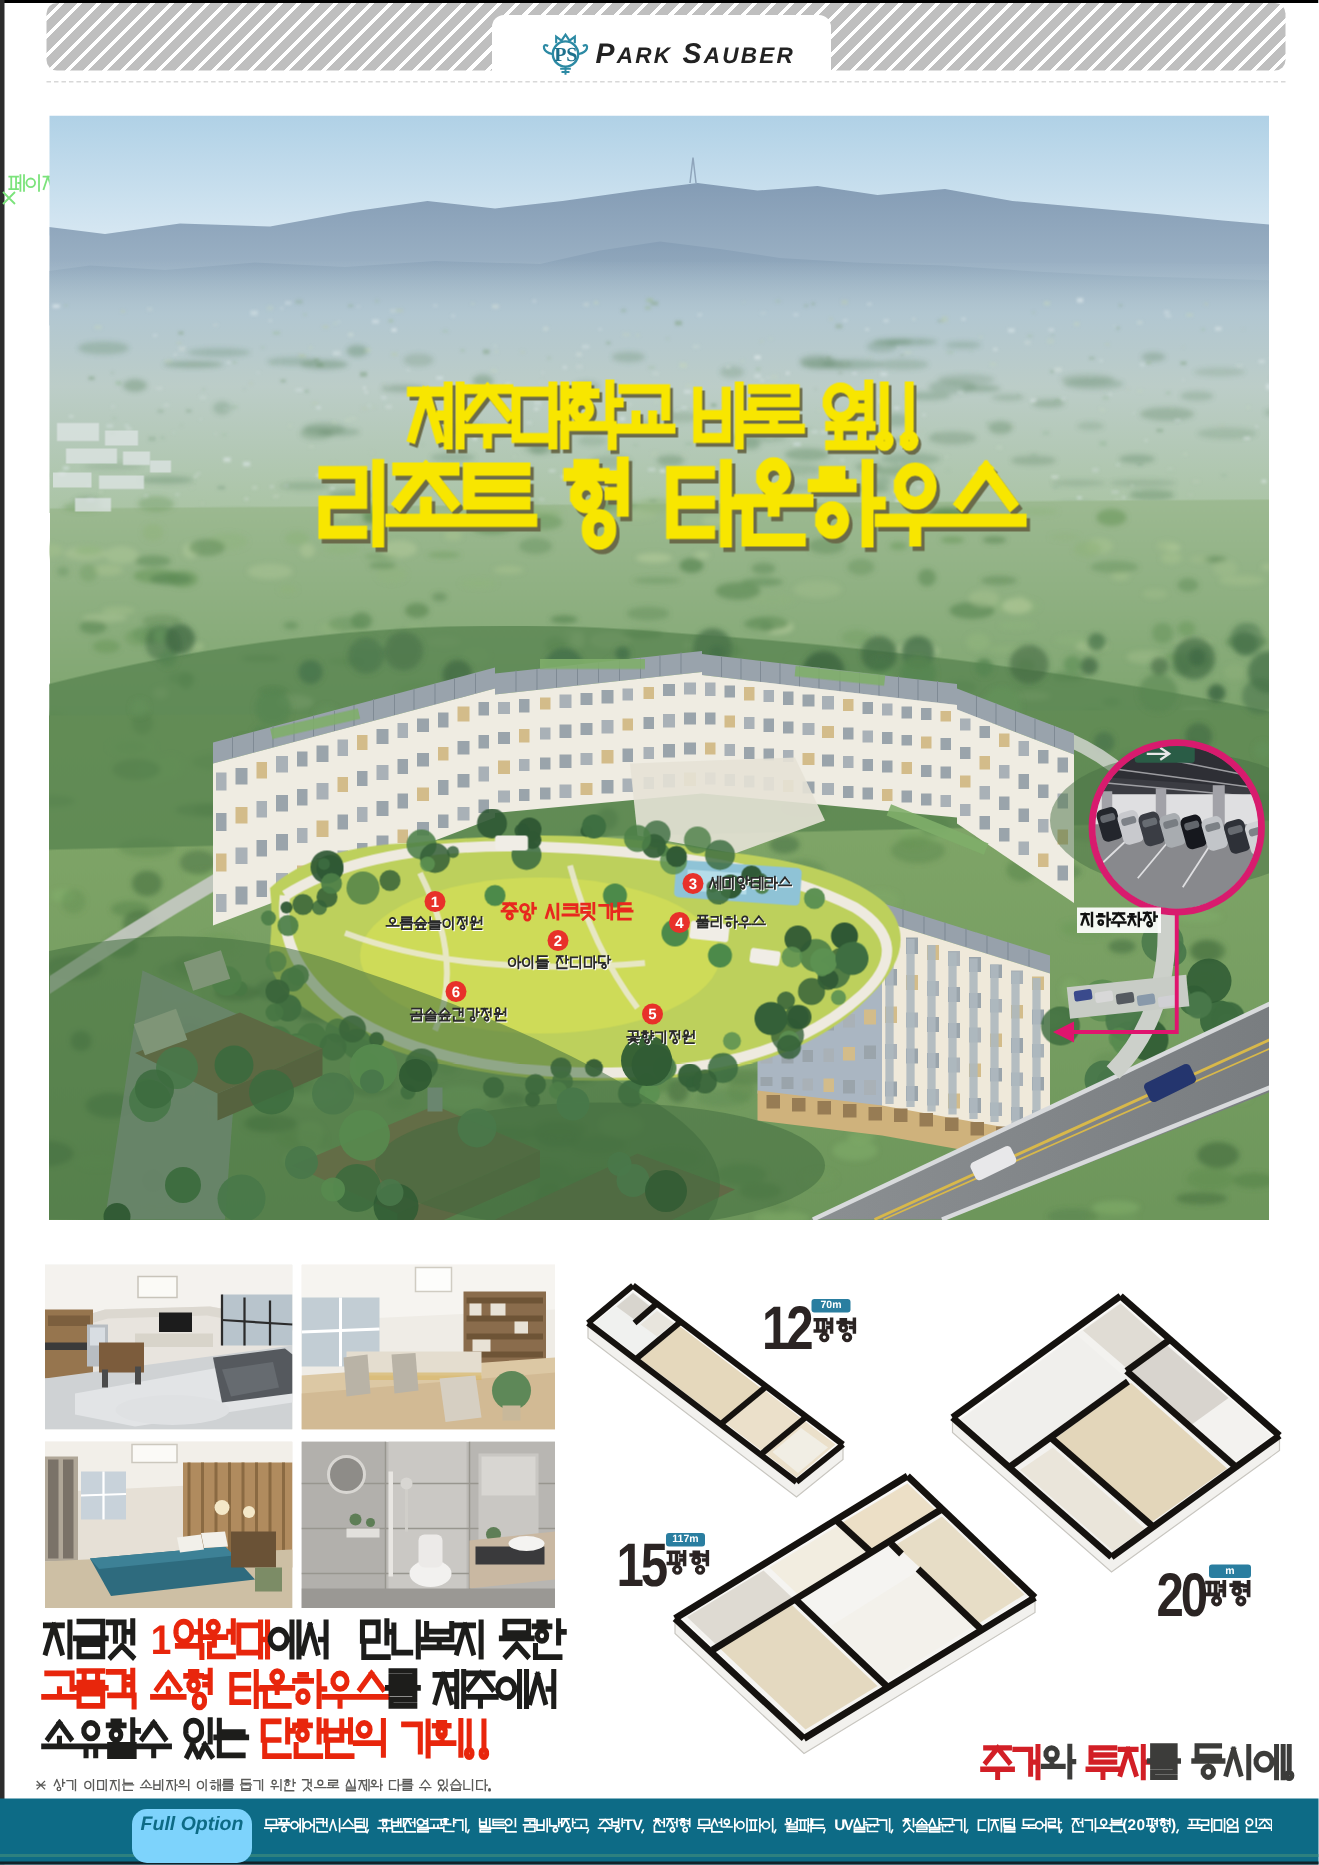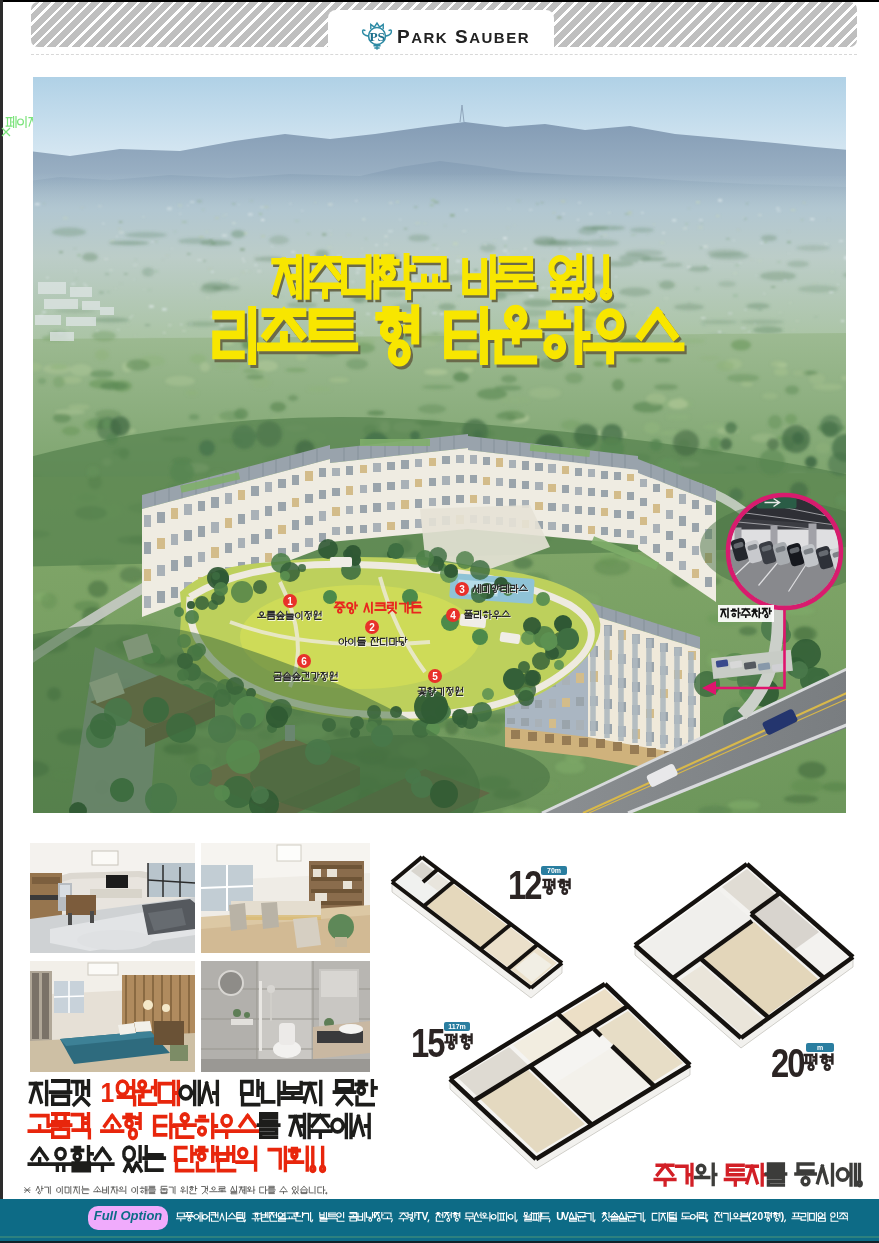--- a/index.html
+++ b/index.html
@@ -12,21 +12,21 @@
 <svg class="abs" style="left:359px;top:20px" width="36" height="32" viewBox="0 0 40 36">
 <g stroke="#2c8aa4" fill="none" stroke-width="1.8">
 <circle cx="20" cy="18" r="9.5"></circle>
 <path d="M13,10 L13,5 L17,8 L20,3.5 L23,8 L27,5 L27,10" stroke-width="1.6"></path>
 <path d="M7,12 q-4,-2 -3,2 q1,3 6,4" stroke-width="1.7"></path>
 <path d="M33,12 q4,-2 3,2 q-1,3 -6,4" stroke-width="1.7"></path>
 <path d="M16,29 h8 M17,31.5 h6 M20,27.5 v6" stroke-width="1.5"></path>
 </g>
 <text x="11.5" y="23.5" font-family="Liberation Serif" font-size="15" font-weight="700" fill="#1d708c">PS</text>
 </svg>
-<div class="abs" style="left:397px;top:26px;font-weight:700;color:#222;font-size:19px;letter-spacing:1.5px;"><span>P</span><span style="font-size:15px">ARK</span> <span>S</span><span style="font-size:15px">AUBER</span></div>
+<div class="abs" style="left:397px;top:26px;font-weight:700;color:#222;font-size:19px;letter-spacing:1.5px;font-style:italic;"><span>P</span><span style="font-size:15px">ARK</span> <span>S</span><span style="font-size:15px">AUBER</span></div>
 <div class="abs" style="left:31px;top:54px;width:826px;height:0;border-top:1px dashed #d8d8d8;"></div>
 
 <svg class="abs" style="left:0;top:0" width="70" height="150" viewBox="0 0 70 150">
     <g opacity="1.0">
       <path d="M6.2,117.7 L12.0,117.7 M7.5,117.7 L7.5,126.1 M10.7,117.7 L10.7,126.1 M6.2,126.1 L12.0,126.1 M13.6,116.7 L13.6,127.3 M16.0,116.7 L16.0,127.3 M12.2,122.0 L13.6,122.0 M17.6,121.9 a2.9,2.9 0 1 0 5.8,0 a2.9,2.9 0 1 0 -5.8,0 M26.0,116.7 L26.0,127.3 M29.0,117.7 L34.8,117.7 M31.9,117.7 L29.1,126.1 M31.9,117.7 L34.6,126.1 M37.4,116.7 L37.4,127.3" fill="none" stroke="#7be37b" stroke-width="1.20" stroke-linecap="square"></path>
     </g>
     <path d="M2,128 l8,8 M10,128 l-8,8" stroke="#7be37b" stroke-width="1.2"></path>
   </svg>
 <svg class="abs" style="left:33px;top:77px" width="813" height="736" viewBox="3 0 813 736" preserveAspectRatio="none">
 <defs>
@@ -1969,21 +1969,21 @@
         <path d="M748.9,1165.3 L732.0,1165.3 L732.0,1174.8 L748.9,1174.8 M732.0,1170.0 L748.9,1170.0 M729.9,1179.5 L751.1,1179.5 M740.5,1179.5 L740.5,1184.9 M752.7,1166.3 L764.0,1166.3 M758.3,1166.3 L752.9,1182.7 M758.3,1166.3 L763.8,1182.7 M769.1,1164.4 L769.1,1185.1 M769.1,1174.8 L772.9,1174.8" fill="none" stroke="#d21f26" stroke-width="3.52" stroke-linecap="square"></path>
       </g>
       <g opacity="1.0">
         <path d="M775.7,1163.9 L791.7,1163.9 L791.7,1167.5 L775.7,1167.5 L775.7,1171.0 L791.7,1171.0 M773.4,1174.0 L794.1,1174.0 M775.7,1177.6 L791.7,1177.6 L791.7,1181.2 L775.7,1181.2 L775.7,1184.9 L791.7,1184.9 M823.2,1163.9 L807.2,1163.9 L807.2,1171.0 L823.2,1171.0 M804.9,1174.0 L825.6,1174.0 M815.2,1171.0 L815.2,1174.0 M811.6,1181.2 a3.6,3.6 0 1 0 7.3,0 a3.6,3.6 0 1 0 -7.3,0 M833.1,1166.3 L828.0,1182.7 M833.1,1166.3 L838.1,1182.7 M843.9,1164.4 L843.9,1185.1 M849.1,1174.5 a5.6,5.6 0 1 0 11.3,0 a5.6,5.6 0 1 0 -11.3,0 M863.6,1164.4 L863.6,1185.1 M868.3,1164.4 L868.3,1185.1 M860.8,1174.8 L863.6,1174.8 M872.6,1164.4 L872.6,1178.5 M870.6,1183.7 a1.9,1.9 0 1 0 3.9,0 a1.9,1.9 0 1 0 -3.9,0" fill="none" stroke="#3c3c3a" stroke-width="3.52" stroke-linecap="square"></path>
       </g>
     </g>
 </svg>
 <div class="abs" style="left:0;top:1199px;width:879px;height:44px;background:#0d6b86;"></div>
 <div class="abs" style="left:0;top:1236px;width:879px;height:2px;background:#3c8a7c;opacity:0.7;"></div>
 <div class="abs" style="left:0;top:1241px;width:879px;height:2px;background:#10222a;"></div>
-<div class="abs" style="left:88px;top:1206px;width:80px;height:24px;background:#f0abfc;border-radius:10px;color:#0d6b86;font-weight:700;font-style:italic;font-size:13px;text-align:center;line-height:19px;">Full Option</div>
+<div class="abs" style="left:88px;top:1206px;width:80px;height:36px;background:#7dd3fc;border-radius:10px;color:#0d6b86;font-weight:700;font-style:italic;font-size:13px;text-align:center;line-height:19px;">Full Option</div>
 <svg class="abs" style="left:176px;top:1212px" width="672" height="18" viewBox="0 0 672 18">
     <g opacity="1.0">
       <path d="M1.4,1.0 L8.3,1.0 L8.3,4.8 L1.4,4.8 L1.4,1.0 M0.5,6.8 L9.2,6.8 M4.8,6.8 L4.8,9.0 M10.1,0.4 L16.7,0.4 M11.5,0.4 L11.5,3.3 M15.2,0.4 L15.2,3.3 M10.1,3.3 L16.7,3.3 M9.1,4.6 L17.7,4.6 M13.4,4.6 L13.4,5.6 M11.9,7.5 a1.5,1.5 0 1 0 3.0,0 a1.5,1.5 0 1 0 -3.0,0 M18.0,4.8 a2.3,2.3 0 1 0 4.7,0 a2.3,2.3 0 1 0 -4.7,0 M24.1,0.6 L24.1,9.1 M26.0,0.6 L26.0,9.1 M22.9,4.8 L24.1,4.8 M26.6,4.8 a2.3,2.3 0 1 0 4.7,0 a2.3,2.3 0 1 0 -4.7,0 M33.4,0.6 L33.4,9.1 M31.8,4.8 L33.4,4.8 M35.1,0.6 L39.5,0.6 L39.5,5.2 M35.1,2.9 L39.5,2.9 M41.9,0.3 L41.9,5.6 M40.4,3.0 L41.9,3.0 M35.5,6.4 L35.5,9.2 L42.3,9.2 M46.0,1.4 L43.9,8.1 M46.0,1.4 L48.1,8.1 M50.4,0.6 L50.4,9.1 M56.1,1.0 L52.9,4.8 M56.1,1.0 L59.2,4.8 M51.7,6.8 L60.4,6.8 M65.1,0.6 L60.7,0.6 L60.7,5.2 L65.1,5.2 M60.7,2.9 L65.1,2.9 M66.7,0.3 L66.7,5.6 M68.7,0.3 L68.7,5.6 M65.6,3.0 L66.7,3.0 M61.1,6.4 L67.9,6.4 L67.9,9.2 L61.1,9.2 L61.1,6.4 M69.5,8.0 L68.7,9.7 M79.1,1.0 L81.9,1.0 M77.0,1.8 L84.0,1.8 M79.3,3.7 a1.2,1.2 0 1 0 2.3,0 a1.2,1.2 0 1 0 -2.3,0 M76.1,6.8 L84.9,6.8 M79.2,6.8 L79.2,9.0 M81.9,6.8 L81.9,9.0 M85.2,0.6 L85.2,5.2 L89.5,5.2 L89.5,0.6 M85.2,2.9 L89.5,2.9 M91.2,0.3 L91.2,5.6 M93.1,0.3 L93.1,5.6 M90.0,3.0 L91.2,3.0 M85.6,6.4 L85.6,9.2 L92.3,9.2 M93.7,0.6 L98.1,0.6 M95.9,0.6 L93.8,5.2 M95.9,0.6 L98.0,5.2 M100.5,0.3 L100.5,5.6 M98.9,3.0 L100.5,3.0 M94.1,6.4 L94.1,9.2 L100.9,9.2 M102.2,2.9 a2.2,2.2 0 1 0 4.4,0 a2.2,2.2 0 1 0 -4.4,0 M109.0,0.3 L109.0,5.6 M107.5,1.9 L109.0,1.9 M107.5,3.8 L109.0,3.8 M102.6,6.4 L109.4,6.4 L109.4,7.8 L102.6,7.8 L102.6,9.2 L109.4,9.2 M111.2,1.0 L118.1,1.0 L118.1,4.8 M110.3,6.8 L119.0,6.8 M113.3,4.8 L113.3,6.8 M116.0,4.8 L116.0,6.8 M120.2,0.4 L121.7,0.4 M119.1,1.0 L122.8,1.0 M120.1,2.3 a0.8,0.8 0 1 0 1.6,0 a0.8,0.8 0 1 0 -1.6,0 M118.7,4.3 L124.4,4.3 M121.2,2.3 L121.2,4.3 M126.5,0.3 L126.5,5.4 M126.5,2.9 L127.7,2.9 M119.9,6.0 L119.9,9.0 L126.5,9.0 M127.8,1.4 L132.5,1.4 L132.5,8.1 M134.6,0.6 L134.6,9.1 M136.6,8.0 L135.8,9.7 M143.8,0.6 L143.8,5.2 L148.1,5.2 L148.1,0.6 M143.8,2.9 L148.1,2.9 M150.5,0.3 L150.5,5.6 M144.1,6.4 L150.9,6.4 L150.9,7.8 L144.1,7.8 L144.1,9.2 L150.9,9.2 M159.7,1.0 L152.7,1.0 L152.7,4.8 L159.7,4.8 M152.7,2.9 L159.7,2.9 M151.8,6.8 L160.5,6.8 M160.8,2.9 a2.2,2.2 0 1 0 4.4,0 a2.2,2.2 0 1 0 -4.4,0 M167.6,0.3 L167.6,5.6 M161.2,6.4 L161.2,9.2 L168.0,9.2 M174.0,0.4 L180.6,0.4 L180.6,3.3 M174.0,1.8 L180.6,1.8 M173.0,4.6 L181.6,4.6 M177.3,3.3 L177.3,4.6 M174.0,6.0 L180.6,6.0 L180.6,9.0 L174.0,9.0 L174.0,6.0 M182.0,1.4 L182.0,8.1 L186.6,8.1 L186.6,1.4 M182.0,4.8 L186.6,4.8 M188.8,0.6 L188.8,9.1 M190.5,0.6 L190.5,5.2 L194.9,5.2 M196.5,0.3 L196.5,5.6 M198.5,0.3 L198.5,5.6 M196.5,3.0 L198.5,3.0 M192.9,7.8 a1.4,1.4 0 1 0 2.8,0 a1.4,1.4 0 1 0 -2.8,0 M199.0,0.6 L203.4,0.6 M201.2,0.6 L199.1,5.2 M201.2,0.6 L203.3,5.2 M205.8,0.3 L205.8,5.6 M205.8,3.0 L207.4,3.0 M201.4,7.8 a1.4,1.4 0 1 0 2.8,0 a1.4,1.4 0 1 0 -2.8,0 M208.0,1.0 L215.0,1.0 L215.0,4.8 M207.1,6.8 L215.8,6.8 M211.5,4.8 L211.5,6.8 M216.3,8.0 L215.5,9.7 M223.9,1.0 L230.9,1.0 M227.4,1.0 L224.0,4.8 M227.4,1.0 L230.7,4.8 M223.0,6.8 L231.7,6.8 M227.4,6.8 L227.4,9.0 M232.0,0.6 L232.0,5.2 L236.4,5.2 L236.4,0.6 M232.0,2.9 L236.4,2.9 M238.8,0.3 L238.8,5.6 M238.8,3.0 L240.4,3.0 M234.4,7.8 a1.4,1.4 0 1 0 2.8,0 a1.4,1.4 0 1 0 -2.8,0 M252.8,8.0 L252.0,9.7 M261.2,0.6 L263.1,0.6 M260.0,1.7 L264.3,1.7 M262.1,1.7 L260.2,5.2 M262.1,1.7 L264.1,5.2 M266.8,0.3 L266.8,5.6 M265.2,3.0 L266.8,3.0 M260.3,6.4 L260.3,9.2 L267.1,9.2 M268.5,0.6 L272.9,0.6 M270.7,0.6 L268.6,5.2 M270.7,0.6 L272.8,5.2 M275.3,0.3 L275.3,5.6 M273.7,3.0 L275.3,3.0 M270.9,7.8 a1.4,1.4 0 1 0 2.8,0 a1.4,1.4 0 1 0 -2.8,0 M278.3,0.6 L280.1,0.6 M277.0,1.6 L281.4,1.6 M277.9,3.9 a1.3,1.3 0 1 0 2.6,0 a1.3,1.3 0 1 0 -2.6,0 M283.8,0.3 L283.8,5.6 M282.3,1.9 L283.8,1.9 M282.3,3.8 L283.8,3.8 M279.4,7.8 a1.4,1.4 0 1 0 2.8,0 a1.4,1.4 0 1 0 -2.8,0 M290.0,1.0 L297.0,1.0 L297.0,4.8 L290.0,4.8 L290.0,1.0 M289.2,6.8 L297.9,6.8 M293.5,6.8 L293.5,9.0 M300.4,0.6 L298.4,5.2 M300.4,0.6 L302.3,5.2 M305.0,0.3 L305.0,5.6 M303.4,3.0 L305.0,3.0 M298.6,6.4 L298.6,9.2 L305.4,9.2 M306.9,2.6 a1.6,1.6 0 1 0 3.3,0 a1.6,1.6 0 1 0 -3.3,0 M306.1,6.0 L312.0,6.0 M308.7,4.1 L308.7,6.0 M313.9,0.5 L313.9,8.9 M313.9,4.7 L315.1,4.7 M315.3,4.8 a2.3,2.3 0 1 0 4.7,0 a2.3,2.3 0 1 0 -4.7,0 M322.0,0.6 L322.0,9.1 M323.8,1.4 L328.4,1.4 M324.8,1.4 L324.8,8.1 M327.4,1.4 L327.4,8.1 M323.8,8.1 L328.4,8.1 M330.6,0.6 L330.6,9.1 M330.6,4.8 L332.1,4.8 M332.3,4.8 a2.3,2.3 0 1 0 4.7,0 a2.3,2.3 0 1 0 -4.7,0 M339.1,0.6 L339.1,9.1 M341.1,8.0 L340.3,9.7 M348.5,1.7 a1.4,1.4 0 1 0 2.7,0 a1.4,1.4 0 1 0 -2.7,0 M347.6,4.3 L353.3,4.3 M350.2,4.3 L350.2,6.2 M355.4,0.3 L355.4,5.4 M354.1,2.9 L355.4,2.9 M348.8,6.0 L355.4,6.0 L355.4,7.5 L348.8,7.5 L348.8,9.0 L355.4,9.0 M356.8,1.4 L361.4,1.4 M357.8,1.4 L357.8,8.1 M360.4,1.4 L360.4,8.1 M356.8,8.1 L361.4,8.1 M362.8,0.6 L362.8,9.1 M364.7,0.6 L364.7,9.1 M362.8,4.8 L364.7,4.8 M372.7,1.0 L365.7,1.0 L365.7,4.8 L372.7,4.8 M364.8,6.8 L373.5,6.8 M374.0,8.0 L373.3,9.7 M395.4,0.6 L393.5,5.2 M395.4,0.6 L397.4,5.2 M400.0,0.3 L400.0,5.6 M400.0,3.0 L401.6,3.0 M393.6,6.4 L400.4,6.4 L400.4,7.8 L393.6,7.8 L393.6,9.2 L400.4,9.2 M402.4,0.4 L409.0,0.4 L409.0,3.3 M401.4,4.6 L409.9,4.6 M404.3,4.6 L404.3,5.6 M407.0,4.6 L407.0,5.6 M402.4,6.0 L402.4,9.0 L409.0,9.0 M410.3,1.4 L415.0,1.4 L415.0,8.1 M417.1,0.6 L417.1,9.1 M419.0,8.0 L418.3,9.7 M427.4,0.6 L429.4,0.6 M426.2,1.7 L430.6,1.7 M428.4,1.7 L426.4,5.2 M428.4,1.7 L430.4,5.2 M433.0,0.3 L433.0,5.6 M430.0,6.4 L426.9,9.2 M430.0,6.4 L433.1,9.2 M438.6,0.4 L435.7,3.3 M438.6,0.4 L441.6,3.3 M434.4,4.6 L442.9,4.6 M438.6,3.3 L438.6,4.6 M435.3,6.0 L441.9,6.0 L441.9,7.5 L435.3,7.5 L435.3,9.0 L441.9,9.0 M445.5,0.6 L443.5,5.2 M445.5,0.6 L447.4,5.2 M450.1,0.3 L450.1,5.6 M450.1,3.0 L451.6,3.0 M443.7,6.4 L450.5,6.4 L450.5,7.8 L443.7,7.8 L443.7,9.2 L450.5,9.2 M452.4,0.4 L459.0,0.4 L459.0,3.3 M451.4,4.6 L460.0,4.6 M454.3,4.6 L454.3,5.6 M457.1,4.6 L457.1,5.6 M452.4,6.0 L452.4,9.0 L459.0,9.0 M460.4,1.4 L465.0,1.4 L465.0,8.1 M467.2,0.6 L467.2,9.1 M469.1,8.0 L468.3,9.7 M480.9,1.4 L476.3,1.4 L476.3,8.1 L480.9,8.1 M483.1,0.6 L483.1,9.1 M484.8,1.4 L489.5,1.4 M487.1,1.4 L484.9,8.1 M487.1,1.4 L489.4,8.1 M491.6,0.6 L491.6,9.1 M497.7,0.6 L493.3,0.6 L493.3,5.2 L497.7,5.2 M493.3,2.9 L497.7,2.9 M500.1,0.3 L500.1,5.6 M498.6,3.0 L500.1,3.0 M493.7,6.4 L500.5,6.4 L500.5,7.8 L493.7,7.8 L493.7,9.2 L500.5,9.2 M513.3,1.0 L506.3,1.0 L506.3,4.8 L513.3,4.8 M505.5,6.8 L514.2,6.8 M509.8,4.8 L509.8,6.8 M514.5,4.8 a2.3,2.3 0 1 0 4.7,0 a2.3,2.3 0 1 0 -4.7,0 M521.3,0.6 L521.3,9.1 M519.7,4.8 L521.3,4.8 M523.0,0.6 L527.4,0.6 L527.4,2.9 L523.0,2.9 L523.0,5.2 L527.4,5.2 M529.8,0.3 L529.8,5.6 M529.8,3.0 L531.4,3.0 M523.4,6.4 L530.2,6.4 L530.2,9.2 M531.8,8.0 L531.0,9.7 M538.9,0.6 L543.3,0.6 M541.1,0.6 L539.0,5.2 M541.1,0.6 L543.2,5.2 M545.7,0.3 L545.7,5.6 M544.2,3.0 L545.7,3.0 M539.3,6.4 L539.3,9.2 L546.1,9.2 M547.5,1.4 L552.1,1.4 L552.1,8.1 M554.3,0.6 L554.3,9.1 M557.9,2.9 a1.9,1.9 0 1 0 3.9,0 a1.9,1.9 0 1 0 -3.9,0 M555.5,6.8 L564.2,6.8 M559.9,4.8 L559.9,6.8 M565.1,0.4 L565.1,3.3 L571.7,3.3 L571.7,0.4 M565.1,1.8 L571.7,1.8 M564.2,4.6 L572.7,4.6 M565.1,6.0 L565.1,9.0 L571.7,9.0 M588.6,0.6 L593.0,0.6 M589.6,0.6 L589.6,5.2 M592.0,0.6 L592.0,5.2 M588.6,5.2 L593.0,5.2 M595.4,0.3 L595.4,5.6 M593.8,1.9 L595.4,1.9 M593.8,3.8 L595.4,3.8 M591.0,7.8 a1.4,1.4 0 1 0 2.8,0 a1.4,1.4 0 1 0 -2.8,0 M598.4,0.6 L600.2,0.6 M597.1,1.6 L601.5,1.6 M598.0,3.9 a1.3,1.3 0 1 0 2.6,0 a1.3,1.3 0 1 0 -2.6,0 M603.9,0.3 L603.9,5.6 M602.4,1.9 L603.9,1.9 M602.4,3.8 L603.9,3.8 M599.5,7.8 a1.4,1.4 0 1 0 2.8,0 a1.4,1.4 0 1 0 -2.8,0 M609.4,8.0 L608.6,9.7 M616.9,1.0 L623.9,1.0 M618.5,1.0 L618.5,4.8 M622.4,1.0 L622.4,4.8 M616.9,4.8 L623.9,4.8 M616.0,6.8 L624.8,6.8 M625.1,1.4 L629.7,1.4 L629.7,4.8 L625.1,4.8 L625.1,8.1 L629.7,8.1 M631.9,0.6 L631.9,9.1 M633.6,1.4 L638.3,1.4 L638.3,8.1 L633.6,8.1 L633.6,1.4 M640.4,0.6 L640.4,9.1 M642.1,2.9 a2.2,2.2 0 1 0 4.4,0 a2.2,2.2 0 1 0 -4.4,0 M648.9,0.3 L648.9,5.6 M647.4,3.0 L648.9,3.0 M642.5,6.4 L649.3,6.4 L649.3,9.2 L642.5,9.2 L642.5,6.4 M654.7,2.9 a2.2,2.2 0 1 0 4.4,0 a2.2,2.2 0 1 0 -4.4,0 M661.5,0.3 L661.5,5.6 M655.1,6.4 L655.1,9.2 L661.9,9.2 M663.7,1.0 L670.7,1.0 M667.2,1.0 L663.8,4.8 M667.2,1.0 L670.5,4.8 M662.8,6.8 L671.5,6.8 M667.2,4.8 L667.2,6.8 M676.5,1.4 L671.8,1.4 L671.8,8.1 L676.5,8.1 M677.8,0.6 L677.8,9.1 M679.8,0.6 L679.8,9.1 M677.8,4.8 L679.8,4.8 M680.4,1.4 L685.0,1.4 L685.0,4.8 L680.4,4.8 L680.4,8.1 L685.0,8.1 M687.1,0.6 L687.1,9.1 M691.1,0.6 L689.1,5.2 M691.1,0.6 L693.0,5.2 M695.7,0.3 L695.7,5.6 M694.1,3.0 L695.7,3.0 M689.3,6.4 L696.1,6.4 L696.1,9.2 M708.7,0.4 L702.1,0.4 L702.1,3.3 L708.7,3.3 M701.1,4.6 L709.7,4.6 M703.9,7.5 a1.5,1.5 0 1 0 3.0,0 a1.5,1.5 0 1 0 -3.0,0" fill="none" stroke="#ffffff" stroke-width="1.12" stroke-linecap="square"></path>
       <text x="239.6" y="8.3" font-family="Liberation Sans" font-size="10.3" font-weight="700" fill="#ffffff">T</text>
       <text x="245.6" y="8.3" font-family="Liberation Sans" font-size="10.3" font-weight="700" fill="#ffffff">V</text>
       <text x="380.2" y="8.3" font-family="Liberation Sans" font-size="10.3" font-weight="700" fill="#ffffff">U</text>
       <text x="386.3" y="8.3" font-family="Liberation Sans" font-size="10.3" font-weight="700" fill="#ffffff">V</text>
       <text x="572.1" y="8.3" font-family="Liberation Sans" font-size="10.3" font-weight="700" fill="#ffffff">(</text>
       <text x="575.6" y="8.3" font-family="Liberation Sans" font-size="10.3" font-weight="700" fill="#ffffff">2</text>
       <text x="581.6" y="8.3" font-family="Liberation Sans" font-size="10.3" font-weight="700" fill="#ffffff">0</text>

